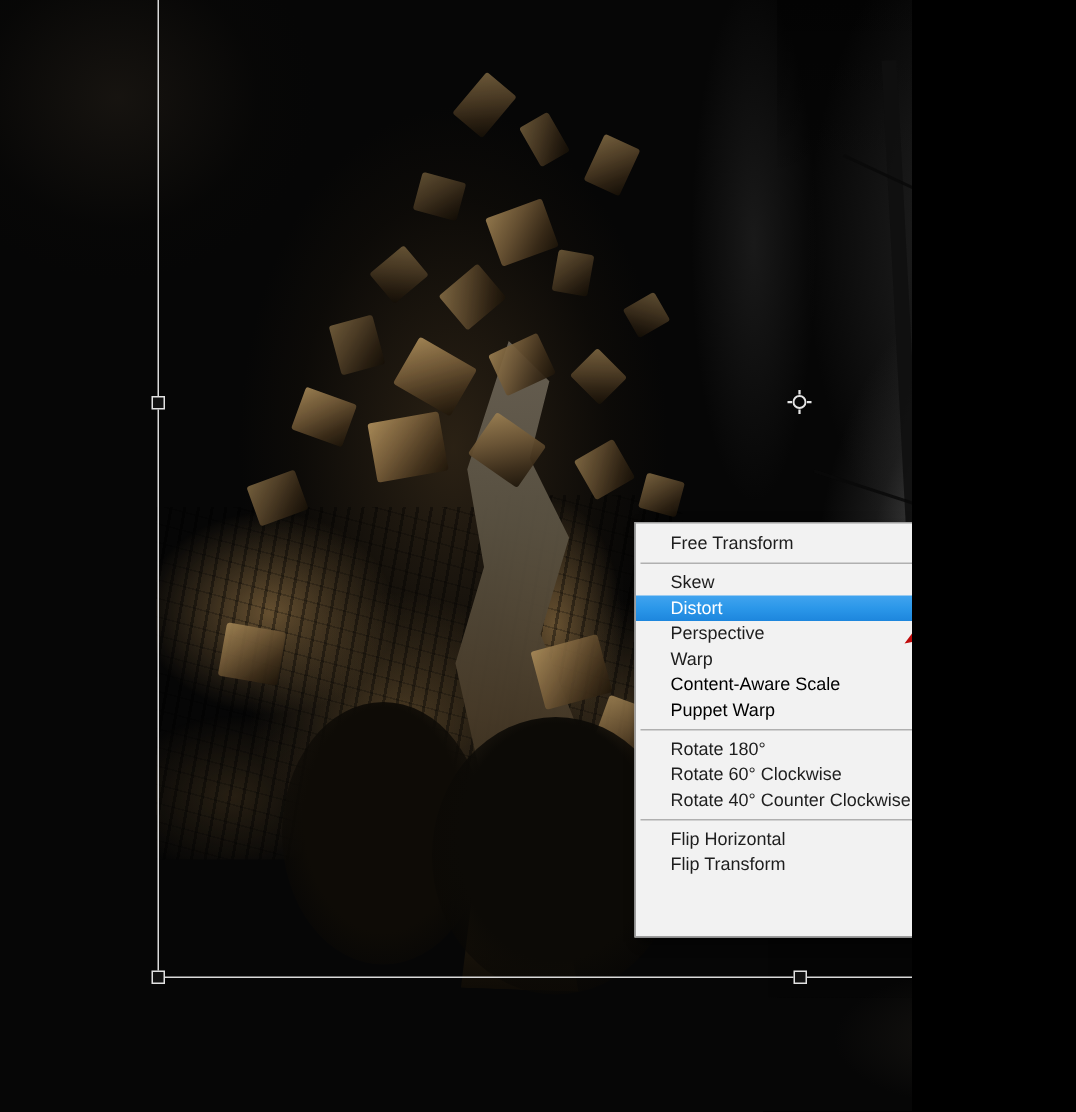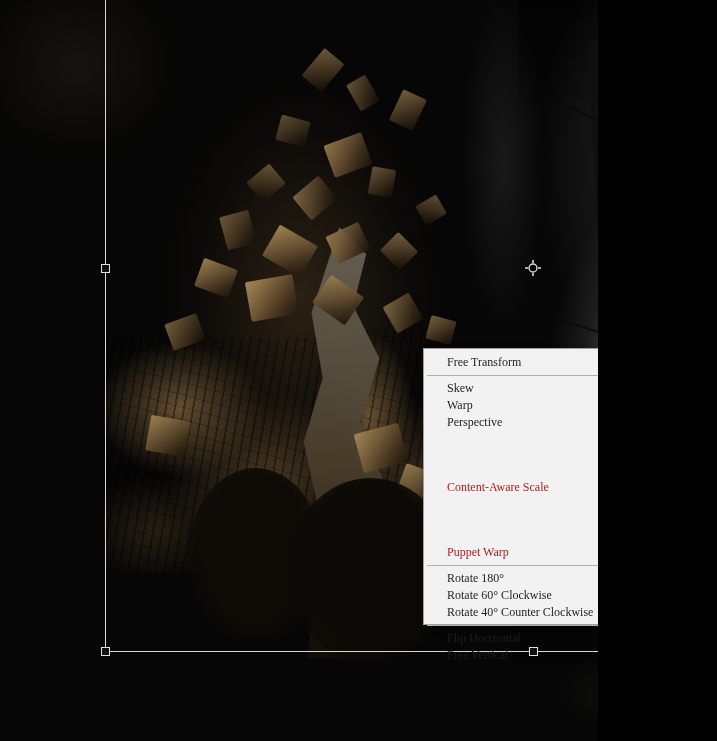--- a/index.html
+++ b/index.html
@@ -1,19 +1,20 @@
 <!DOCTYPE html>
 <html><head>
 <meta charset="utf-8">
 <style>
   html,body{margin:0;padding:0;background:#000;}
   .stage{
     position:relative;width:598px;height:741px;overflow:hidden;
     background:#060606;
-    font-family:Liberation Serif, serif;
+    font-family:Liberation Sans, sans-serif;
+    padding-left:10px;
   }
   .abs{position:absolute;}
 
   
   .vignette-topleft{left:0;top:0;width:260px;height:260px;
     background:radial-gradient(ellipse 60% 55% at 30% 25%, rgba(28,24,19,.75), rgba(10,9,7,.3) 60%, transparent 85%);}
   .fog-main{left:518px;top:0;width:199px;height:665px;
     background:
       radial-gradient(ellipse 72% 40% at 74% 62%, rgba(148,148,148,.85) 0%, rgba(112,112,112,.6) 35%, rgba(62,62,62,.35) 62%, rgba(0,0,0,0) 86%),
       radial-gradient(ellipse 80% 45% at 70% 25%, rgba(72,72,72,.5), rgba(0,0,0,0) 75%),
@@ -71,21 +72,21 @@
   .handle-bottom-left{left:101px;top:647px;}
   .handle-bottom-center{left:529px;top:647px;}
   .ref-point{left:524px;top:259px;z-index:11;}
 
   
   .menu{left:423px;top:348px;width:210px;height:277px;box-sizing:border-box;z-index:20;
     background:#f2f2f2;border:1px solid #9e9e9e;padding:5px 0;
     box-shadow:3px 3px 7px rgba(0,0,0,.55);
     font-size:12px;color:#1e1e1e;}
   .menu-item{height:17px;line-height:17px;padding-left:23px;white-space:nowrap;cursor:default;}
-  .menu-item.disabled{color:#b91c1c;margin-top:48px;}
+  .menu-item.disabled{color:#000000;}
   .menu-item.highlighted{
     background:linear-gradient(180deg,#41a4ef 0%,#2b97e9 50%,#1d86dd 100%);
     color:#fff;}
   .menu-sep{height:1px;background:#b0b0b0;margin:4px 3px;}
 
   
   .anno{left:0;top:0;width:717px;height:741px;z-index:30;pointer-events:none;}
 </style>
 </head>
 <body>
@@ -148,31 +149,32 @@
     <line x1="9" y1="1" x2="9" y2="4" stroke="#e4e4e4" stroke-width="1.5"></line>
     <line x1="9" y1="14" x2="9" y2="17" stroke="#e4e4e4" stroke-width="1.5"></line>
     <line x1="1" y1="9" x2="4" y2="9" stroke="#e4e4e4" stroke-width="1.5"></line>
     <line x1="14" y1="9" x2="17" y2="9" stroke="#e4e4e4" stroke-width="1.5"></line>
   </svg>
 
   <div class="abs menu">
     <div class="menu-item">Free Transform</div>
     <div class="menu-sep"></div>
     <div class="menu-item">Skew</div>
+    <div class="menu-item highlighted">Distort</div>
+    <div class="menu-item">Perspective</div>
     <div class="menu-item">Warp</div>
-    <div class="menu-item">Perspective</div>
     <div class="menu-item disabled">Content-Aware Scale</div>
     <div class="menu-item disabled">Puppet Warp</div>
     <div class="menu-sep"></div>
     <div class="menu-item">Rotate 180°</div>
     <div class="menu-item">Rotate 60° Clockwise</div>
     <div class="menu-item">Rotate 40° Counter Clockwise</div>
     <div class="menu-sep"></div>
     <div class="menu-item">Flip Horizontal</div>
-    <div class="menu-item">Free Vertical</div>
+    <div class="menu-item">Flip Transform</div>
   </div>
 
   <svg class="abs anno" width="717" height="741" viewBox="0 0 717 741">
     <line x1="690" y1="376" x2="622" y2="417" stroke="#c00b0b" stroke-width="5"></line>
     <polygon points="603,429 618,409 627,424" fill="#c00b0b"></polygon>
   </svg>
 
 </div>
 
 </body></html>

